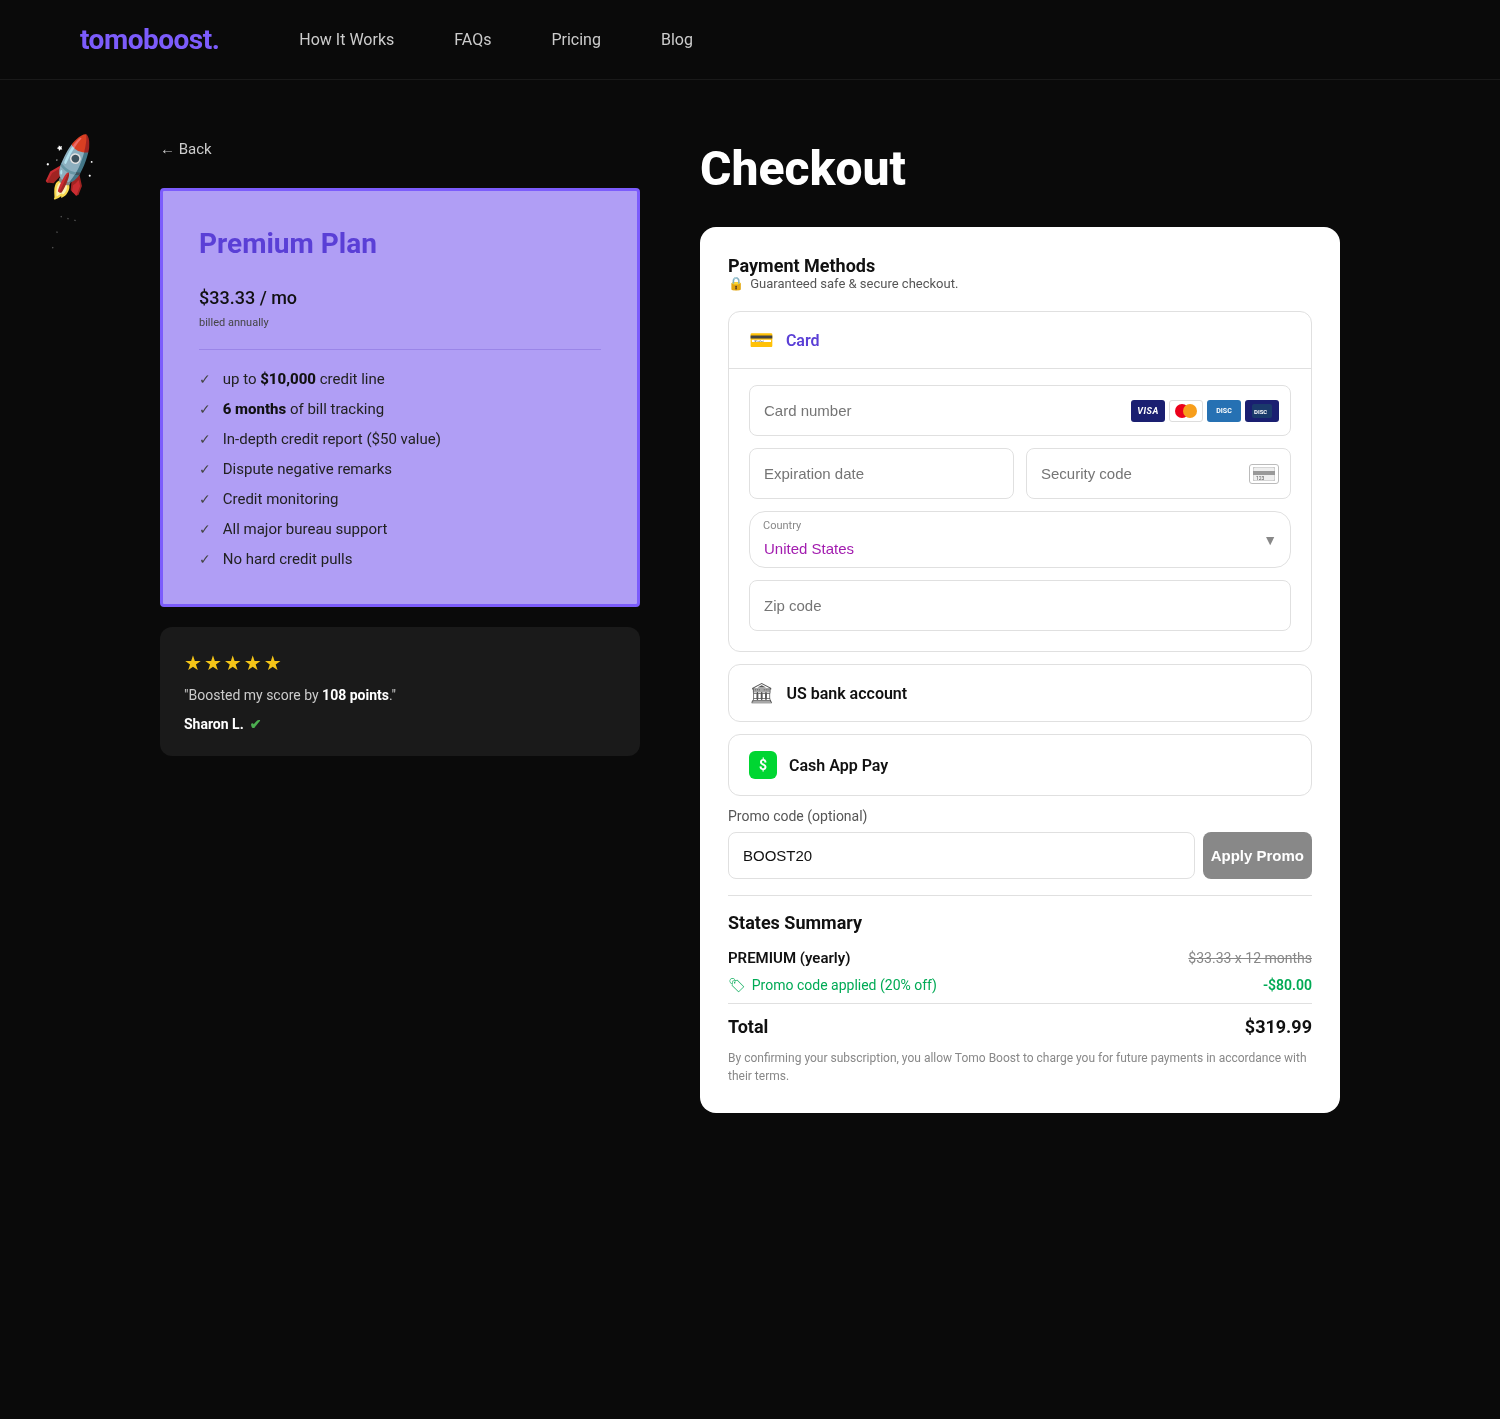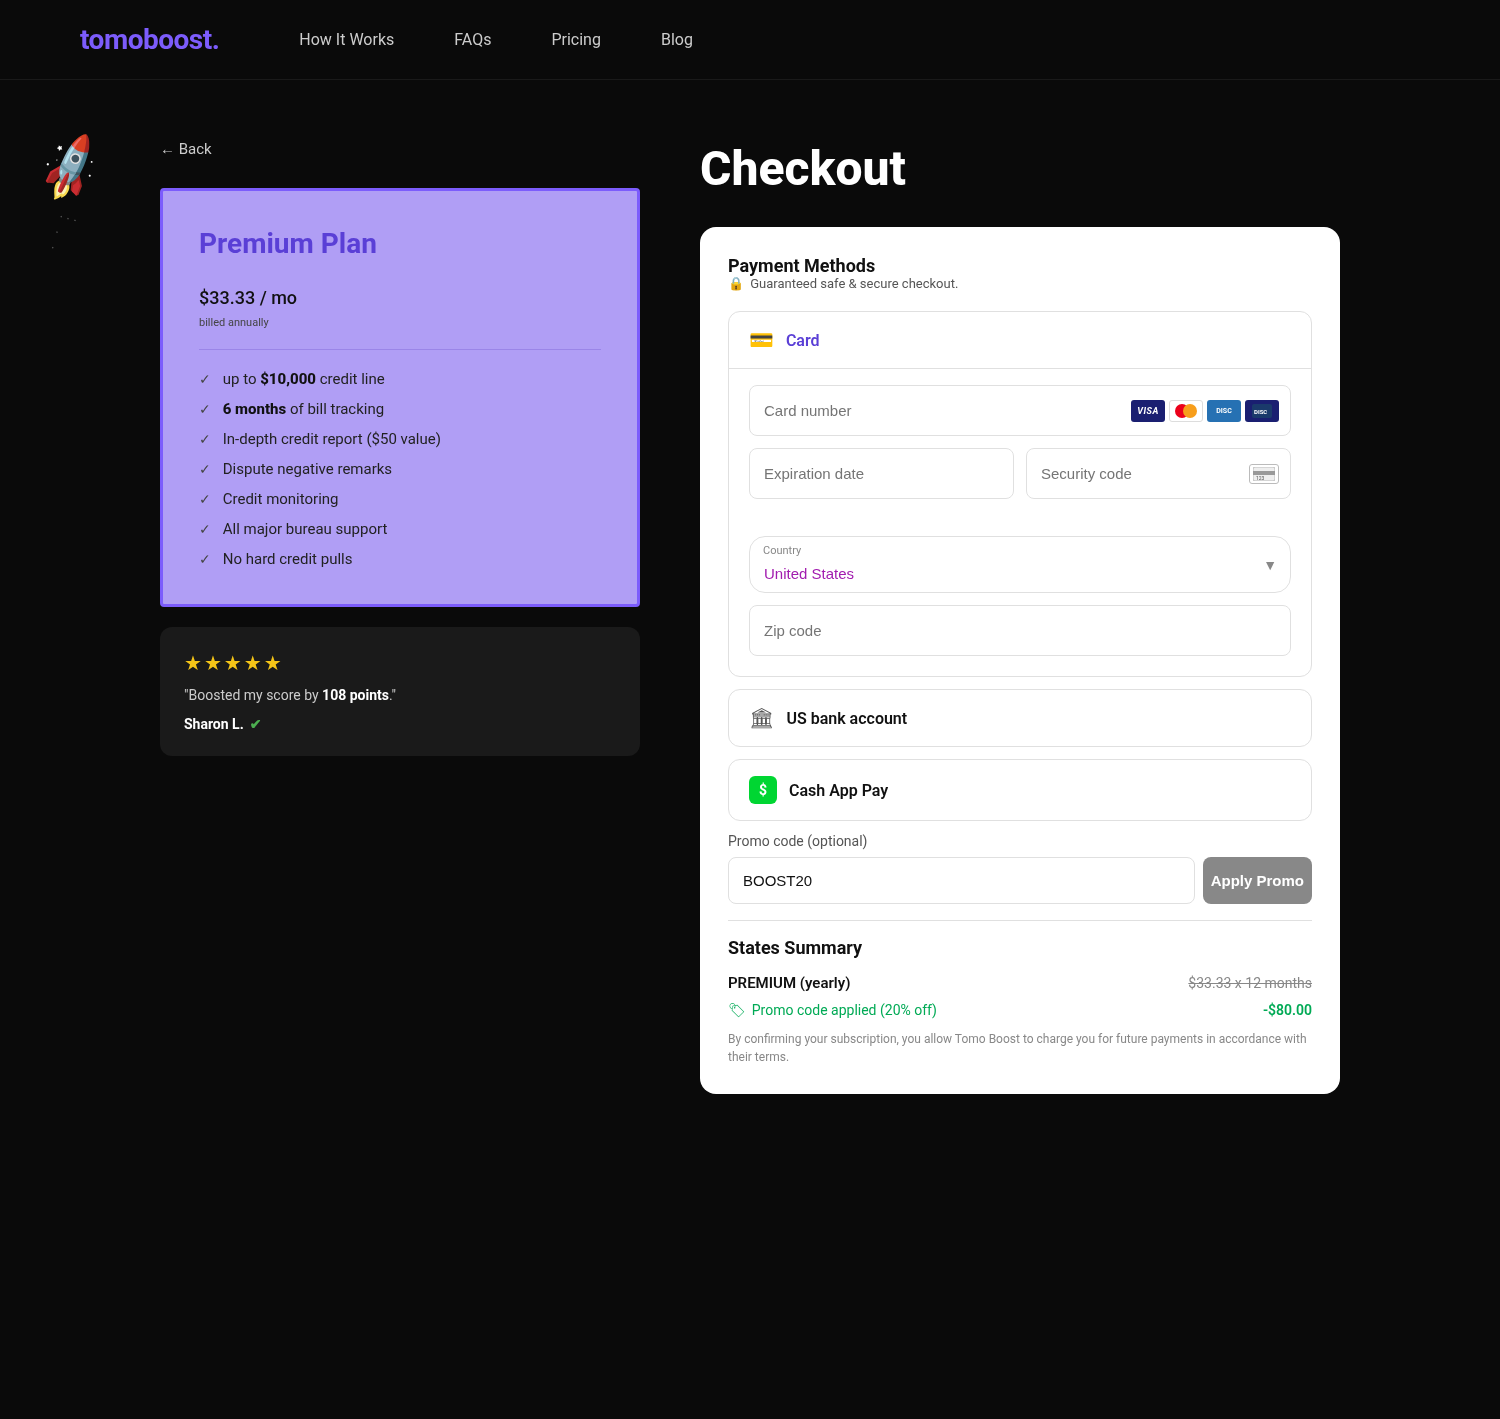--- a/index.html
+++ b/index.html
@@ -327,21 +327,20 @@
       border-radius: 3px;
       display: flex;
       align-items: center;
       justify-content: center;
       font-size: 9px;
       color: #888;
     }
 
     .country-select-wrap {
       position: relative;
-      margin-top: 25px;
     }
     .country-label {
       position: absolute;
       top: 8px;
       left: 14px;
       font-size: 11px;
       color: #888;
     }
     .country-select {
       width: 100%;
@@ -660,17 +659,21 @@
           <span class="order-label">PREMIUM (yearly)</span>
           <span class="order-original-price">$33.33 x 12 months</span>
         </div>
         <div class="promo-applied-row">
           <span class="promo-applied-label">
             <span>🏷</span>
             <span>Promo code applied  (20% off)</span>
           </span>
           <span class="promo-discount">-$80.00</span>
         </div>
+        <div class="total-row">
+          <span class="total-label">Total</span>
+          <span class="total-amount">$319.99</span>
+        </div>
         <div class="fine-print">By confirming your subscription, you allow Tomo Boost to charge you for future payments in accordance with their terms.</div>
       </div>
     </div>
   </div>
 </div>
 
 </body></html>

